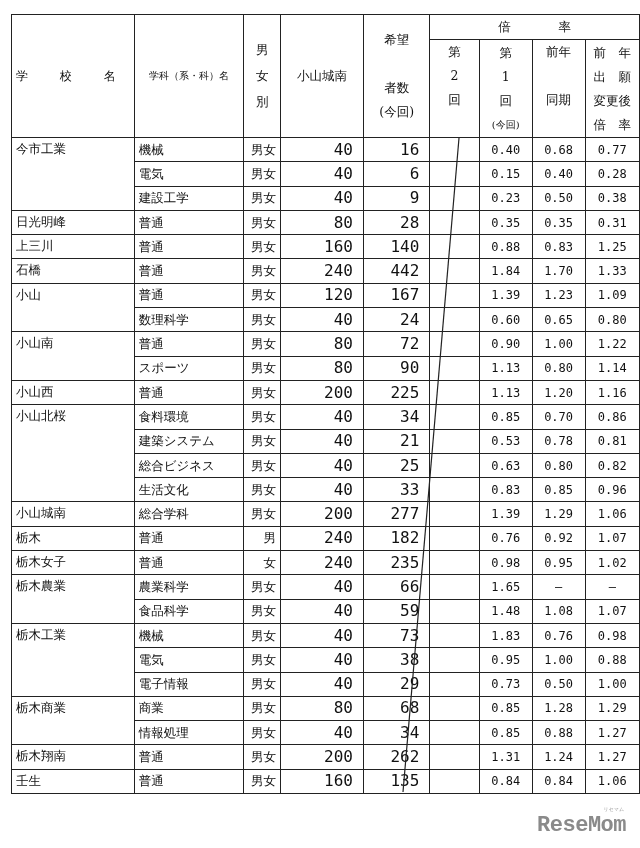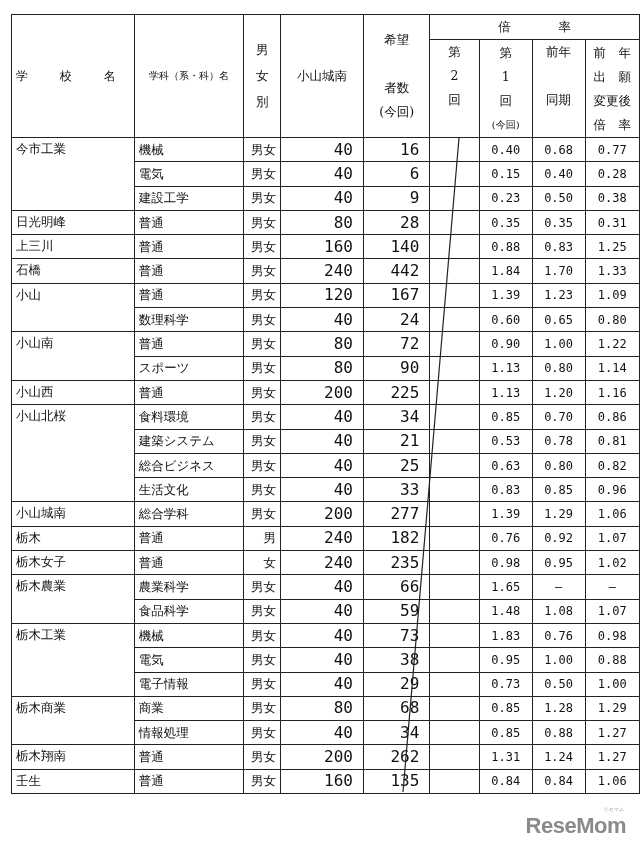--- a/index.html
+++ b/index.html
@@ -14,21 +14,21 @@
   .num { text-align:right; padding-right:10px !important; font-family:"DejaVu Sans Mono","Liberation Mono",monospace; font-size:16px; }
   .rate { text-align:center; font-family:"DejaVu Sans Mono","Liberation Mono",monospace; font-size:12px; }
   .school { vertical-align:top;font-family:Liberation Serif, serif; }
   .gender { text-align:right; }
   .gender.right { text-align:right; }
   .small { font-size:10px; }
   .hdr-school { text-align:left !important; letter-spacing:14px; font-size:12px; }
   .hdr-dept { text-align:right; font-size:10px; }
   .stack { display:flex; flex-direction:column; align-items:center; justify-content:space-between; }
   #slash { position:absolute; left:0; top:0; pointer-events:none; }
-  #logo { position:absolute; right:14px; top:813px; font-family:Liberation Sans, sans-serif;
+  #logo { position:absolute; right:14px; top:813px; font-family:Liberation Mono, monospace;
           font-weight:bold; font-size:22px; color:#8a8a8a; letter-spacing:-0.5px; }
   #logo .sub { position:absolute; right:2px; top:-7px; font-size:5px; font-weight:normal; color:#999; letter-spacing:0; }
 </style>
 </head>
 <body>
 
 <table id="tbl">
   <colgroup>
     <col style="width:83px">
       <col style="width:114px">

